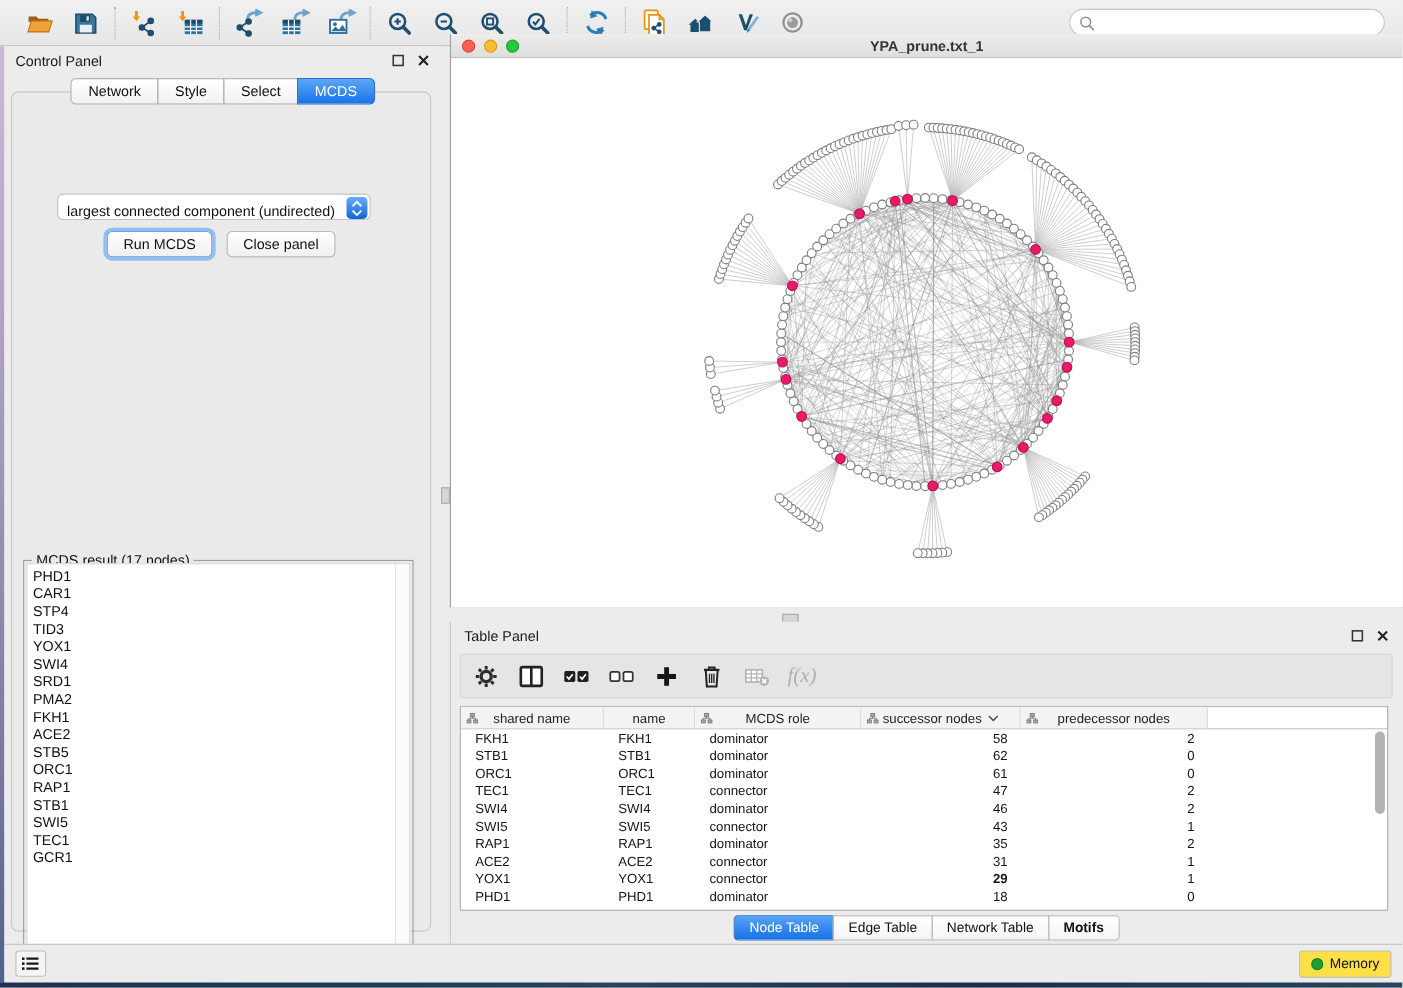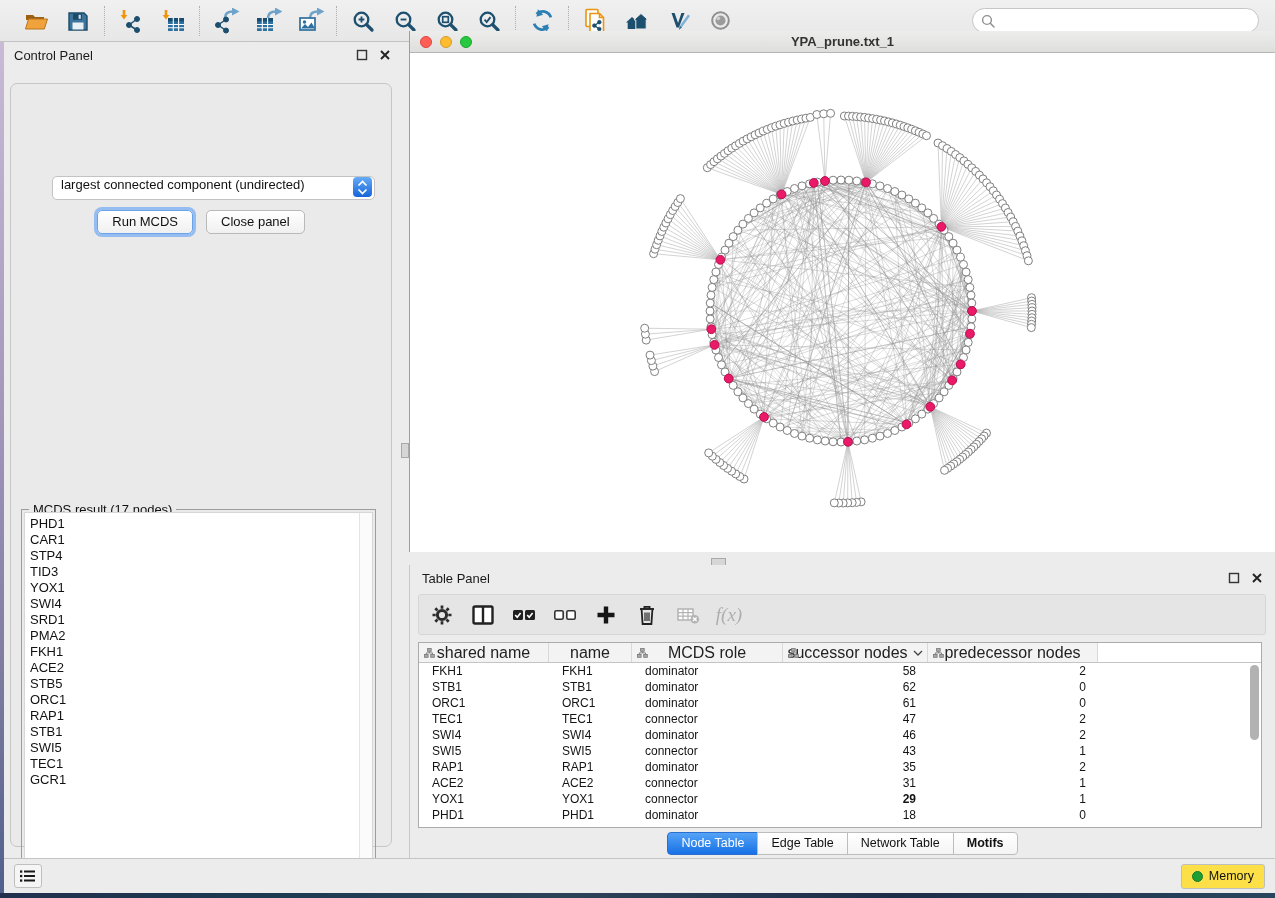--- a/index.html
+++ b/index.html
@@ -35,22 +35,22 @@
   .cp-content { position:absolute; left:6px; right:9px; top:41px; bottom:11px;
     background:#eaeaea; border:1px solid #c6c6c6; border-radius:7px; }
   .cp-tabs { position:absolute; left:0; right:0; top:29px; display:flex; justify-content:center; z-index:3; }
   .cp-tab { font-size:13px; color:#111; background:linear-gradient(#ffffff,#f2f2f2); border:1px solid #b4b4b4;
     padding:3px 15px 4px; margin-left:-1px; cursor:pointer; }
   .cp-tab:first-child { border-radius:5px 0 0 5px; margin-left:0; }
   .cp-tab:last-child { border-radius:0 5px 5px 0; }
   .cp-tab.active { background:linear-gradient(#5aa6f8,#1a73e8); color:#fff; border-color:#2a6fd0; }
 
   .opt-label { position:absolute; left:0; right:0; top:70px; text-align:center; font-size:13px; color:#111; }
-  .opt-select { position:absolute; left:41px; top:92px; width:323px; height:24px; background:#fff;
-    border:1px solid #c3c3c3; border-radius:5px; display:flex; align-items:flex-start; cursor:pointer; }
+  .opt-select { position:absolute; left:41px; top:92px; width:285px; height:24px; background:#fff;
+    border:1px solid #c3c3c3; border-radius:5px; display:flex; align-items:flex-end; cursor:pointer; }
   .opt-select-text { flex:1; font-size:13px; color:#111; padding:0 8px; white-space:nowrap; overflow:hidden; }
   .opt-stepper { width:19px; height:20px; margin-right:2px; border-radius:4px;
     background:linear-gradient(#66acf9,#1565d8); display:flex; flex-direction:column; align-items:center; justify-content:center; gap:1px; }
   .btn-row { position:absolute; left:0; right:0; top:126px; display:flex; justify-content:center; gap:13px; }
   .aqua-btn { font-size:13px; color:#111; background:linear-gradient(#ffffff,#f0f0f0); border:1px solid #b9b9b9;
     border-radius:5px; padding:3px 14px 4px; cursor:pointer; font-family:inherit; }
   .aqua-btn.focused { box-shadow:0 0 0 3px rgba(92,158,245,.6); border-color:#6ba3e8; }
 
   .mcds-group { position:absolute; left:10px; right:15px; top:425px; height:371px; border:1px solid #9d9d9d; }
   .mcds-group-title { position:absolute; top:-8px; left:7px; background:#eaeaea; padding:0 4px; font-size:13px; color:#111; }
@@ -81,21 +81,21 @@
   .table-panel { position:absolute; left:409px; top:565px; width:866px; height:293px; background:#ececec; border-left:1px solid #c9c9c9; }
   .tp-toolbar { position:absolute; left:8px; right:9px; top:29px; height:41px; background:#e5e5e5;
     border:1px solid #d6d6d6; border-radius:3px; display:flex; align-items:center; gap:15px; padding:0 10px; }
   .tp-icon { width:26px; height:26px; display:flex; align-items:center; justify-content:center; cursor:pointer; }
   .tp-icon.disabled { cursor:default; }
   .fx-label { font-size:19px; color:#aeaeae; font-family:"Liberation Serif","DejaVu Serif",serif; font-style:italic; }
 
   .table-wrap { position:absolute; left:8px; right:13px; top:77px; bottom:30px; background:#fff; border:1px solid #ababab; overflow:hidden; }
   .thead { display:flex; height:20px; border-bottom:1px solid #c4c4c4; background:#fff; }
   .th { position:relative; background:#f3f3f3; border-right:1px solid #d9d9d9; display:flex; align-items:center; justify-content:center;
-    font-size:16px; color:#222; gap:5px; cursor:pointer; }
+    font-size:12px; color:#222; gap:5px; cursor:pointer; }
   .th .col-icon { position:absolute; left:5px; top:5px; }
   .tbody { }
   .tr { display:flex; height:16px; cursor:default; }
   .td { font-size:12px; color:#141414; line-height:16px; white-space:nowrap; overflow:hidden; }
   .td.text { padding-left:13px; }
   .td.num { text-align:right; padding-right:12px; }
   .t-scrollbar { position:absolute; top:22px; right:2px; width:9px; height:75px; border-radius:5px; background:#b2b2b2; }
 
   .tp-tabs { position:absolute; left:0; right:0; top:267px; display:flex; justify-content:center; }
   .tp-tab { font-size:12.5px; color:#111; background:linear-gradient(#ffffff,#f4f4f4); border:1px solid #bdbdbd;
@@ -298,20 +298,26 @@
               <rect x="1.5" y="1.5" width="9" height="9" fill="none" stroke="#333" stroke-width="1.4"></rect>
             </svg>
         </span>
         <span class="pt-btn">
           <svg width="12" height="12" viewBox="0 0 12 12">
               <path d="M2 2l8 8M10 2l-8 8" stroke="#222" stroke-width="1.9"></path>
             </svg>
         </span>
       </span>
     </div>
+    <div class="cp-tabs">
+        <div class="cp-tab">Network</div>
+        <div class="cp-tab">Style</div>
+        <div class="cp-tab">Select</div>
+        <div class="cp-tab active">MCDS</div>
+      </div>
     <div class="cp-content">
       <div class="opt-select">
         <span class="opt-select-text">largest connected component (undirected)</span>
         <span class="opt-stepper">
           <svg width="11" height="7" viewBox="0 0 11 7">
               <path d="M1.5 5.5L5.5 1.5l4 4" fill="none" stroke="#fff" stroke-width="1.7"></path>
             </svg>
           <svg width="11" height="7" viewBox="0 0 11 7">
               <path d="M1.5 1.5l4 4 4-4" fill="none" stroke="#fff" stroke-width="1.7"></path>
             </svg>

